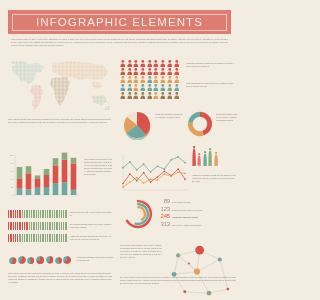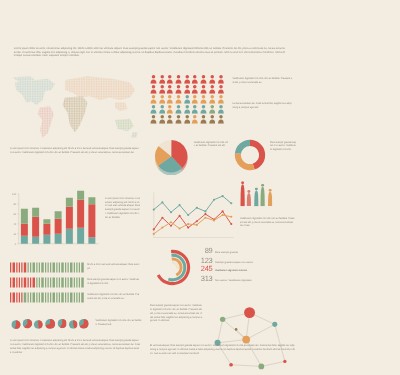--- a/index.html
+++ b/index.html
@@ -91,20 +91,25 @@
 
   
   .foot-left{position:absolute;left:8px;top:272px;width:104px;}
   .foot-bottom{position:absolute;left:120px;top:276px;width:116px;}
 </style>
 </head>
 <body>
 
 <div class="page">
 
+  <div class="header-band">
+    <div class="header-inner">
+      <div class="header-title">INFOGRAPHIC ELEMENTS</div>
+    </div>
+  </div>
 
   <div class="intro txt txt-xs">Lorem ipsum dolor sit amet, consectetur adipiscing elit. Morbi a dolor sed erat vehicula aliquet. Duis suscipit gravida sapien non auctor. Vestibulum dignissim lobortis odio ac facilisis. Praesent est elit, porta ut venenatis eu, luctus accumsan dui. Cras lectus felis, sagittis nec adipiscing a, tempus eget est. In ultricies metus a tellus adipiscing viverra. Ut dapibus dapibus iaculis. Curabitur hendrerit ultrices risus sit porttitor. Sed eu ante nec velit consectetur hendrerit. Sed scelerisque cursus tincidunt. Nam vulputate semper tincidunt.</div>
 
   <div class="map-wrap">
     <svg class="map-svg" viewBox="0 0 104 56">
       <defs>
         <pattern id="dots" width="1.35" height="1.35" patternUnits="userSpaceOnUse">
           <circle cx="0.55" cy="0.55" r="0.46" fill="#fff"></circle>
         </pattern>
         <mask id="dotmask">

